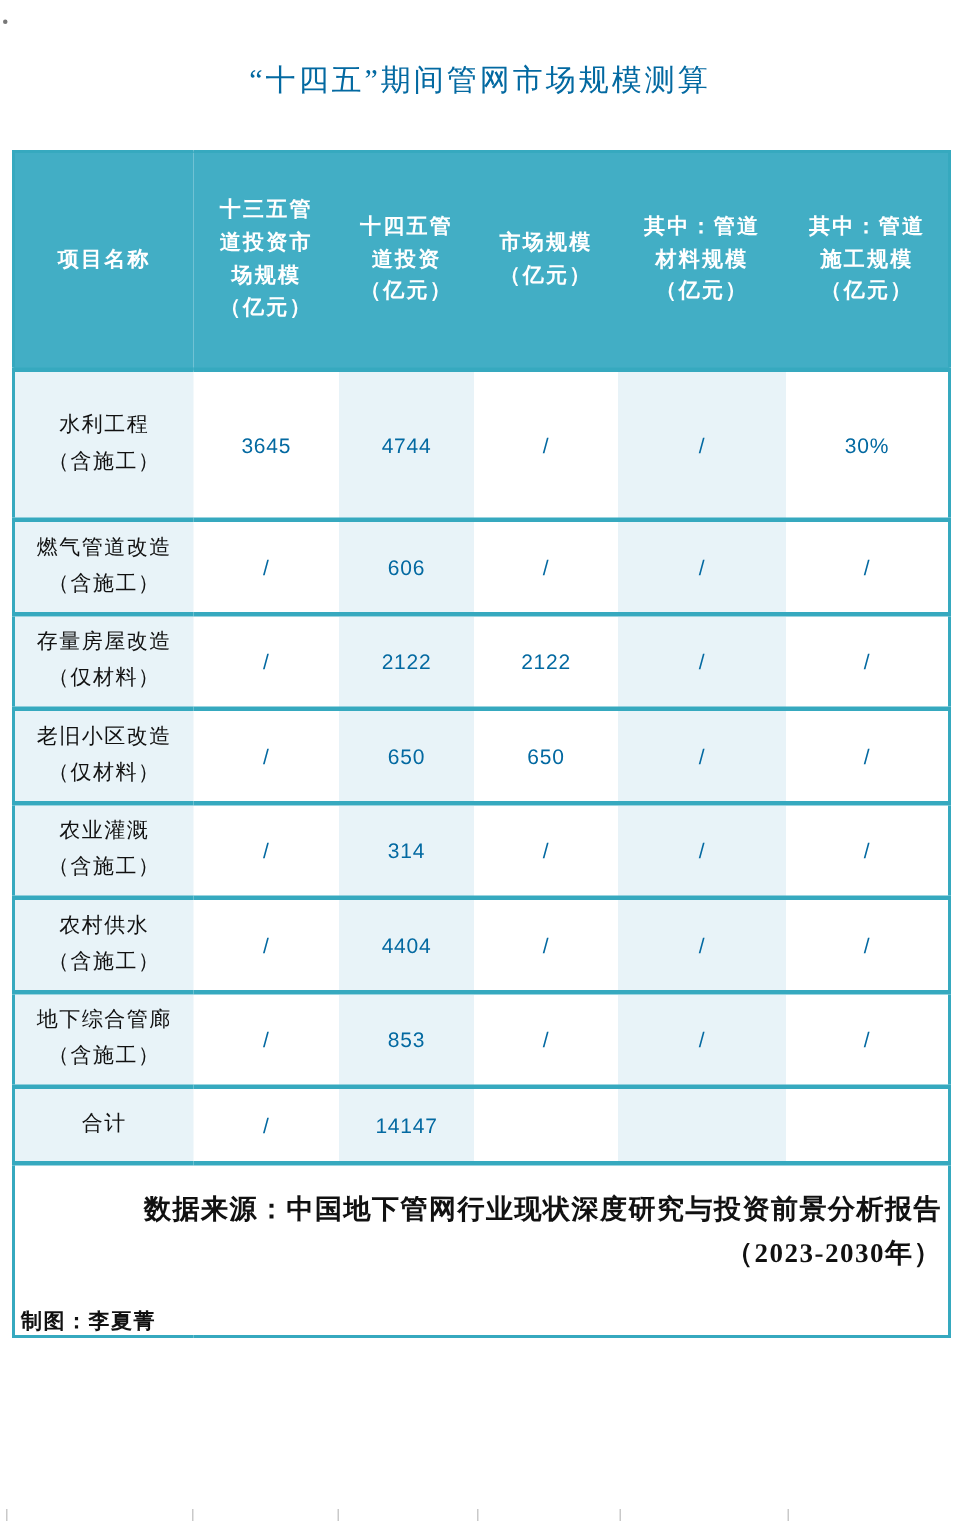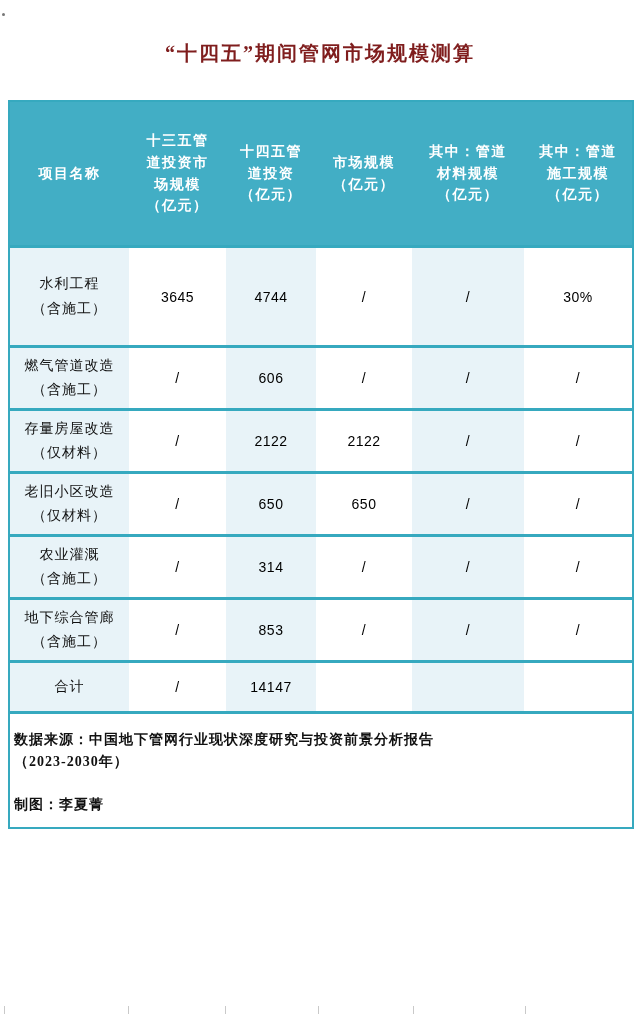--- a/index.html
+++ b/index.html
@@ -14,23 +14,23 @@
     overflow: hidden;
     font-family: "Liberation Serif", "DejaVu Serif", serif;
     color: #111111;
   }
   .page-title {
     margin: 0;
     padding-top: 40px;
     height: 26px;
     text-align: center;
     font-size: 20px;
-    font-weight: bold;
+    font-weight: normal;
     letter-spacing: 2px;
-    color: #7f1d1d;
+    color: #0369a1;
   }
   .table-wrap {
     position: absolute;
     left: 8px;
     top: 100px;
     width: 624px;
   }
   table.market-table {
     width: 624px;
     border-collapse: collapse;
@@ -65,35 +65,35 @@
   tr.row-total td  { height: 48px; }
   .row-name {
     letter-spacing: 1px;
     white-space: pre-line;
     line-height: 1.75;
     color: #111111;
   }
   .num {
     font-family: "Liberation Sans", "DejaVu Sans", sans-serif;
     font-size: 15px;
-    color: #000000;
+    color: #0369a1;
     letter-spacing: 0.5px;
   }
   tr.row-footer td {
     background: #ffffff !important;
     height: 98px;
     vertical-align: top;
     padding-top: 15px;
   }
   .footer-source {
-    font-size: 14px;
+    font-size: 18px;
     font-weight: bold;
     letter-spacing: 1px;
     line-height: 1.6;
-    text-align: left;
+    text-align: right;
     color: #111111;
     white-space: pre-line;
   }
   .footer-credit {
     margin-top: 22px;
     font-size: 14px;
     font-weight: bold;
     letter-spacing: 1px;
     text-align: left;
     color: #111111;
@@ -199,20 +199,29 @@
       <tr class="row-std">
         <td class="row-name">农业灌溉
 （含施工）</td>
         <td class="num">/</td>
         <td class="num">314</td>
         <td class="num">/</td>
         <td class="num">/</td>
         <td class="num">/</td>
       </tr>
       <tr class="row-std">
+        <td class="row-name">农村供水
+（含施工）</td>
+        <td class="num">/</td>
+        <td class="num">4404</td>
+        <td class="num">/</td>
+        <td class="num">/</td>
+        <td class="num">/</td>
+      </tr>
+      <tr class="row-std">
         <td class="row-name">地下综合管廊
 （含施工）</td>
         <td class="num">/</td>
         <td class="num">853</td>
         <td class="num">/</td>
         <td class="num">/</td>
         <td class="num">/</td>
       </tr>
       <tr class="row-total">
         <td class="row-name">合计</td>

